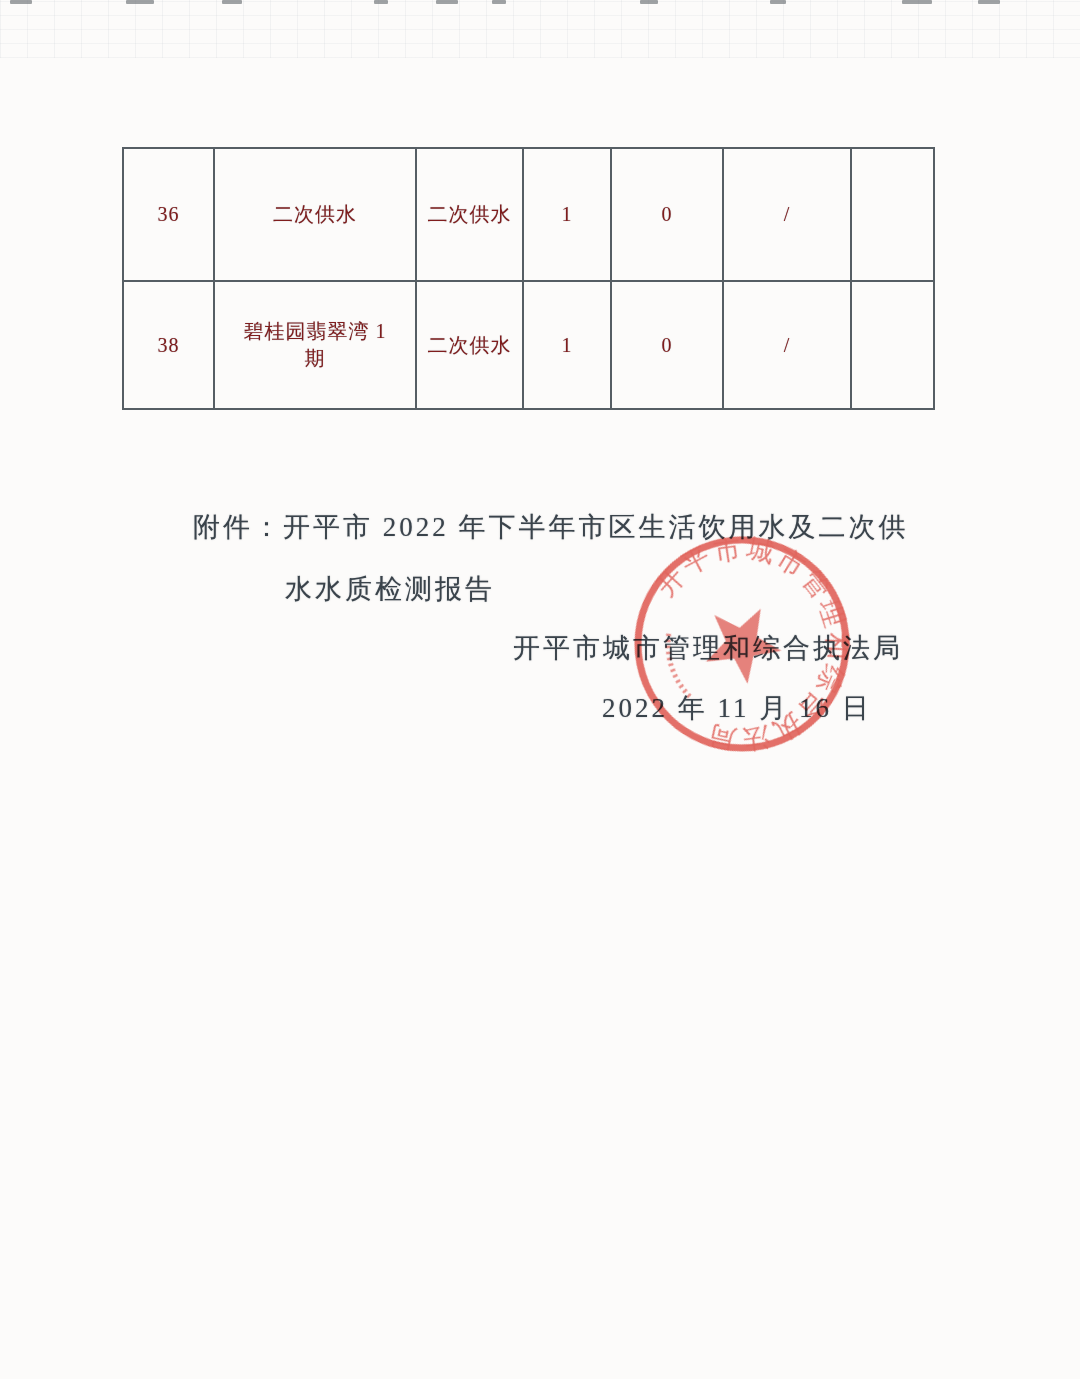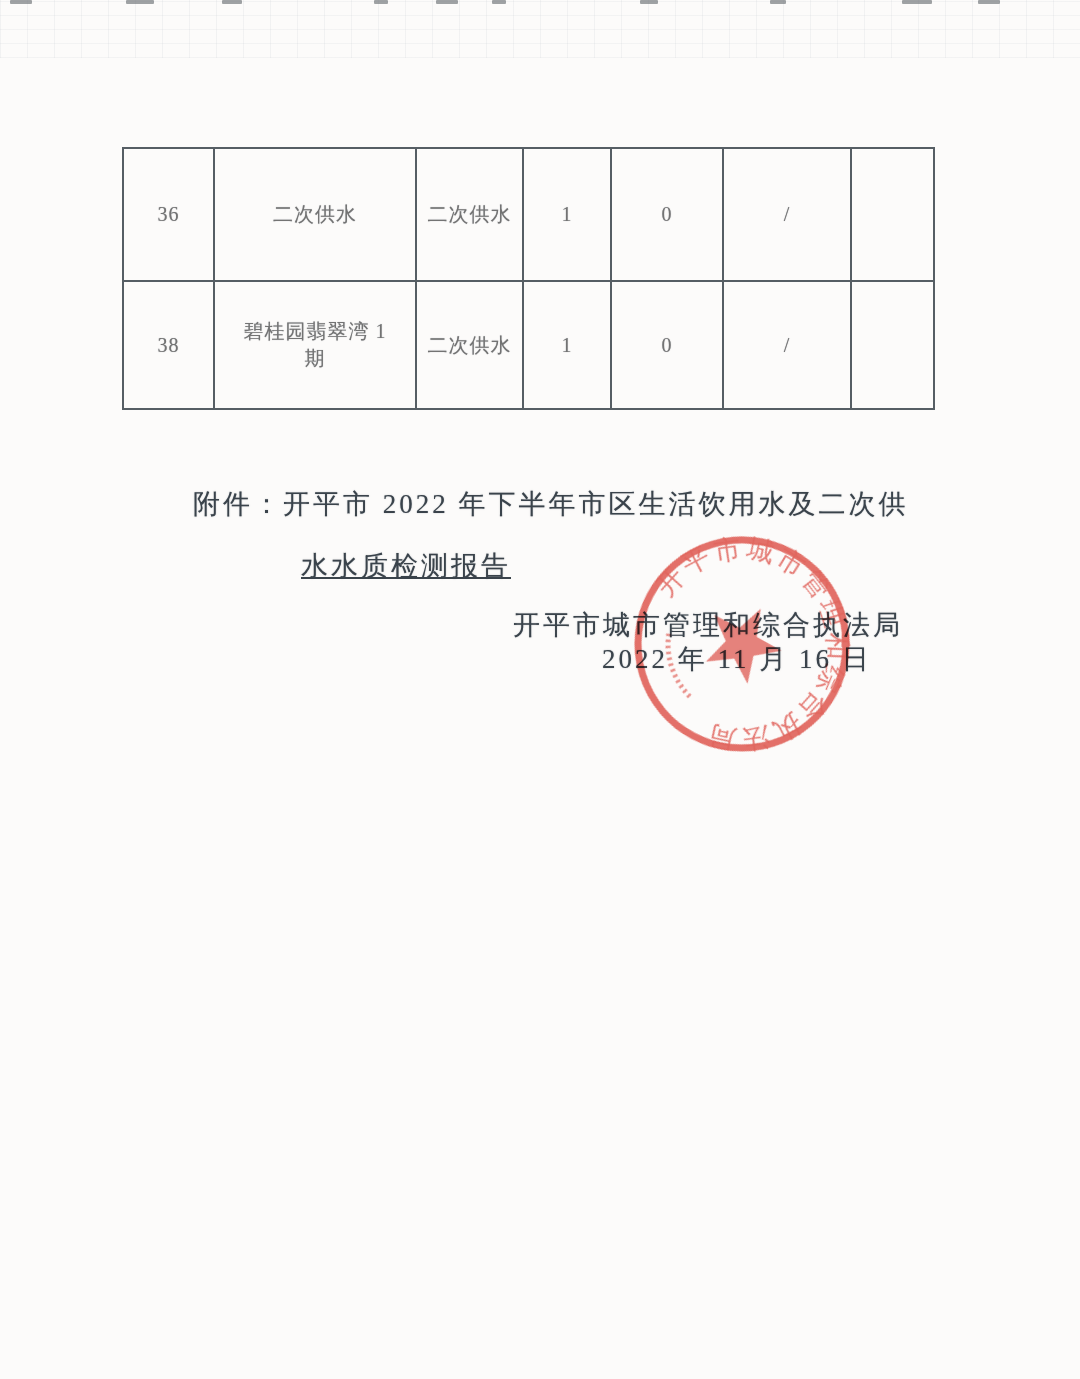--- a/index.html
+++ b/index.html
@@ -25,43 +25,44 @@
   }
   
   table.doc-table{
     position:absolute;left:122px;top:147px;
     width:811px;height:263px;
     border-collapse:collapse;table-layout:fixed;
   }
   table.doc-table td{
     border:2px solid #565e64;
     text-align:center;vertical-align:middle;
-    font-size:20px;color:#737373;
+    font-size:20px;color:#7f1d1d;
     letter-spacing:1px;
     text-shadow:0 0 1px rgba(70,80,92,.45);
     padding:20px 4px;
     white-space:pre-line;
     margin-top:41px;
   }
   table.doc-table tr:nth-child(1) td{height:64px;}
   table.doc-table tr:nth-child(2) td{height:60px;}
   table.doc-table tr:nth-child(3) td{height:63px;}
   table.doc-table tr:nth-child(4) td{height:60px;}
   
   .body-line{
     position:absolute;
     font-size:27px;color:#3a434b;
     letter-spacing:3px;
     text-shadow:0 0 1.2px rgba(60,72,84,.5);
     white-space:nowrap;
+    margin-top:23px;
   }
   .attach-1{left:193px;top:486px;}
-  .attach-2{left:301px;top:548px;text-decoration:underline;}
+  .attach-2{left:285px;top:548px;}
   .agency  {left:513px;top:607px;}
-  .dateline{left:602px;top:641px;}
+  .dateline{left:602px;top:667px;}
   
   svg.seal{
     position:absolute;left:612px;top:514px;
     width:260px;height:260px;
     mix-blend-mode:multiply;
     opacity:.88;
   }
 </style>
 </head>
 <body>

